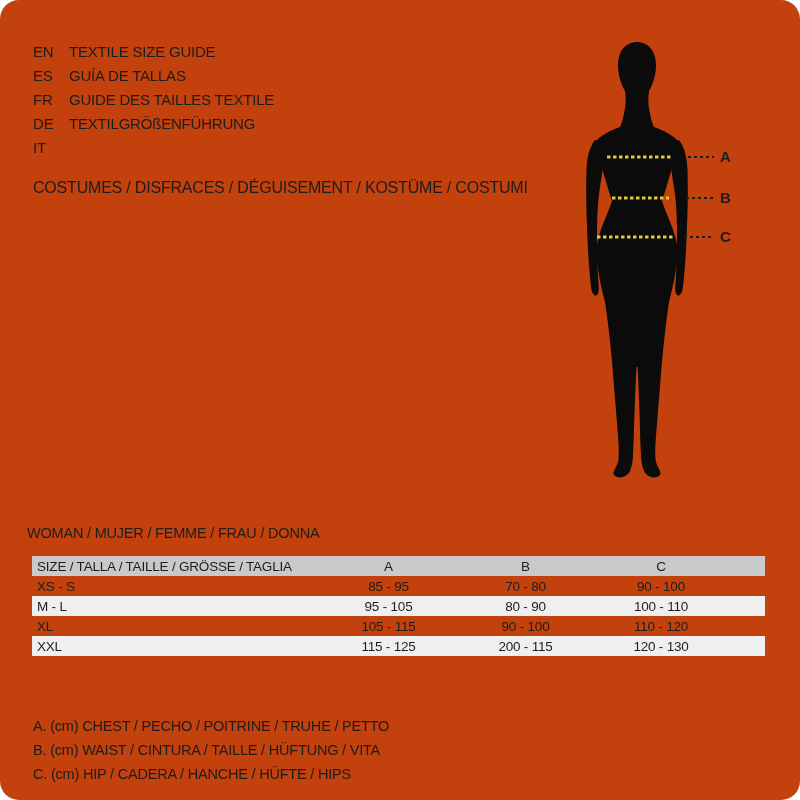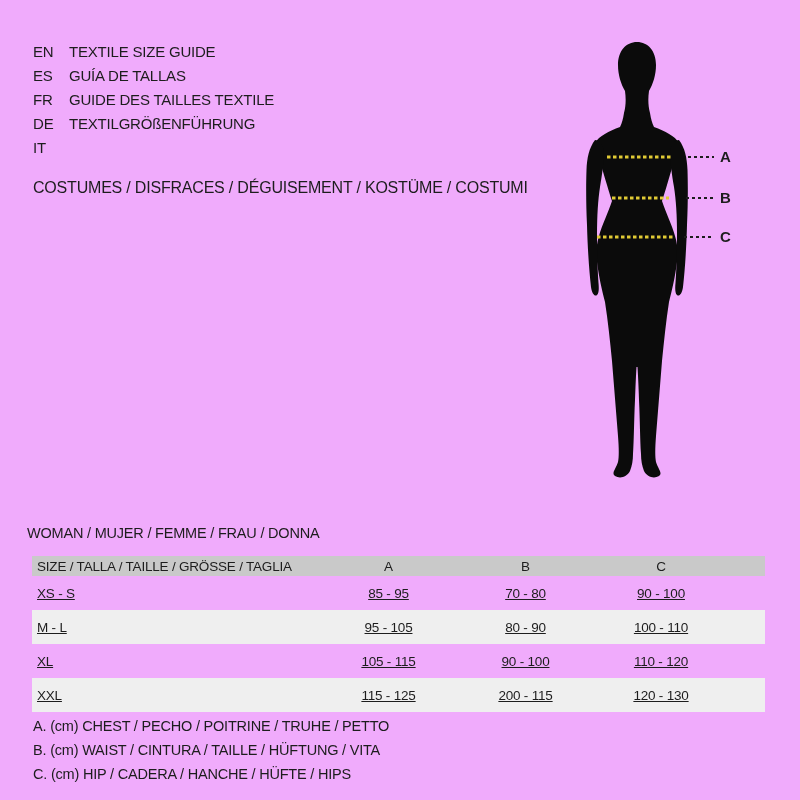--- a/index.html
+++ b/index.html
@@ -4,21 +4,21 @@
 <style>
   * { margin: 0; padding: 0; box-sizing: border-box; }
   html, body { background: #ffffff; }
   body {
     font-family: "Liberation Sans", "DejaVu Sans", sans-serif;
     color: #1d1d1d;
     width: 800px; height: 800px;
     position: relative;
     overflow: hidden;
   }
-  .page { position: absolute; inset: 0; background: #f0abfc; }
+  .page { position: absolute; inset: 0; background: #c2410c; border-radius: 19px; }
 
   
   .lang-list { position: absolute; left: 33px; top: 40px; }
   .lang-row { display: grid; grid-template-columns: 36px auto; line-height: 24px; font-size: 15px; letter-spacing: -0.2px; }
   .lang-code { font-weight: 400; }
   .lang-title { font-weight: 400; }
 
   
   .costumes-heading {
     position: absolute; left: 33px; top: 179px;
@@ -40,21 +40,21 @@
   
   .section-title {
     position: absolute; left: 27px; top: 525px;
     font-size: 14.5px; letter-spacing: -0.2px;
   }
 
   
   .size-table { position: absolute; left: 32px; top: 556px; width: 733px; font-size: 13.5px; letter-spacing: -0.2px; }
   .t-row { display: grid; grid-template-columns: 288px 137px 137px 134px 37px; align-items: center; }
   .t-row.head { background: #c9c9c9; height: 20px; }
-  .t-row.body { height: 34px; text-decoration: underline; }
+  .t-row.body { height: 20px; }
   .t-row.alt { background: #efefef; }
   .t-cell { white-space: nowrap; overflow: hidden; }
   .t-cell.label { text-align: left; padding-left: 5px; }
   .t-cell.num { text-align: center; }
 
   
   .notes { position: absolute; left: 33px; top: 714px; }
   .note-line { line-height: 24px; font-size: 14.5px; letter-spacing: -0.2px; white-space: nowrap; }
 </style>
 </head>

